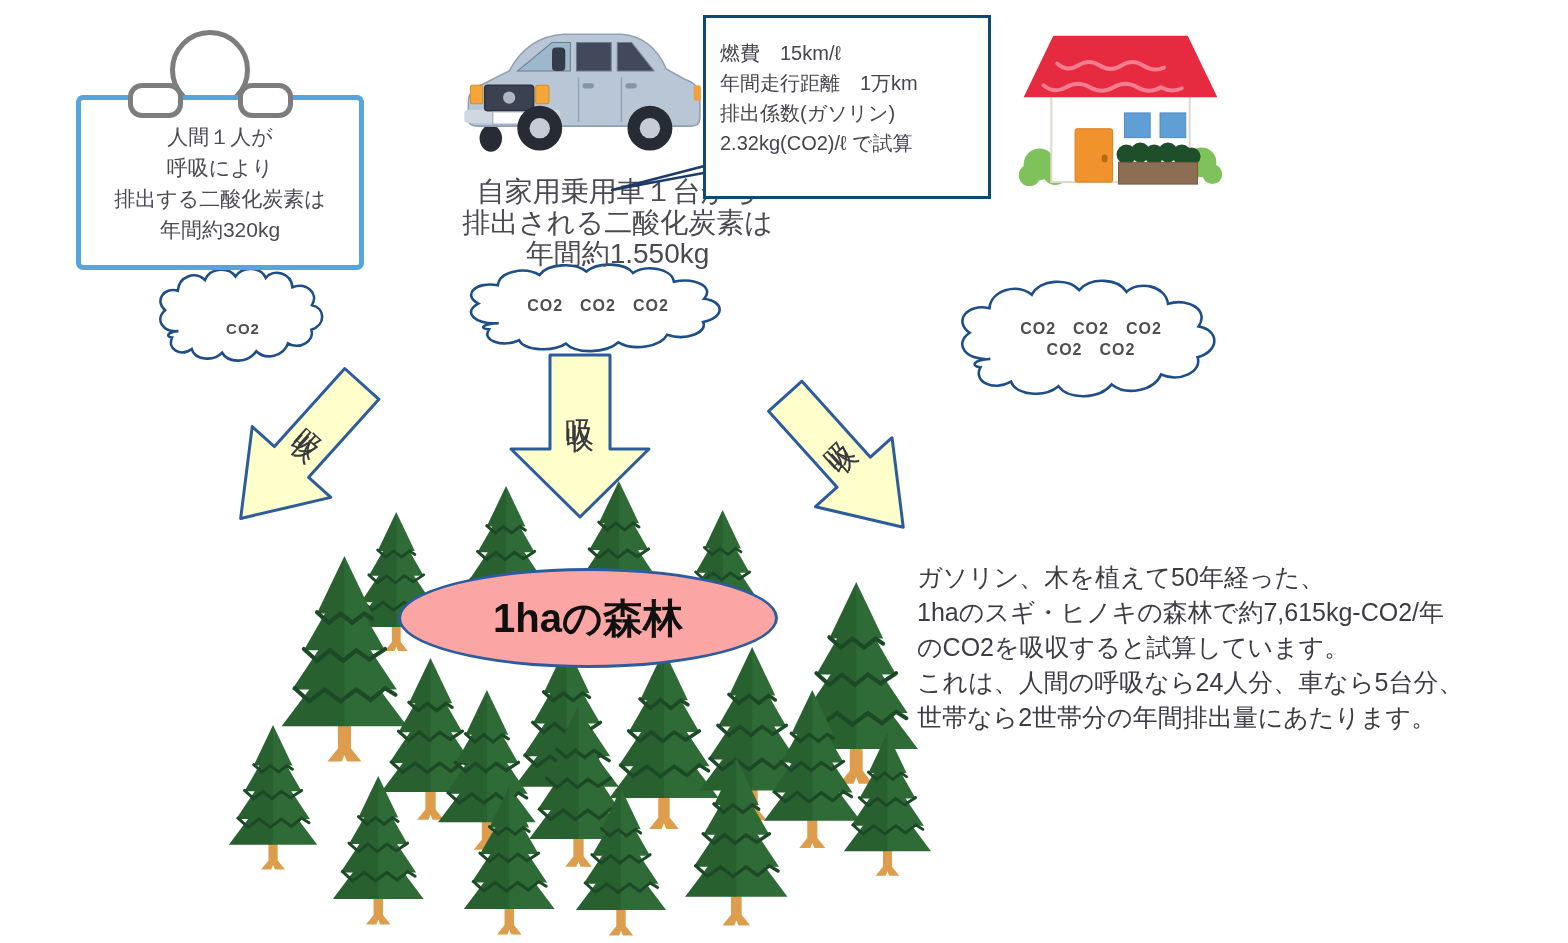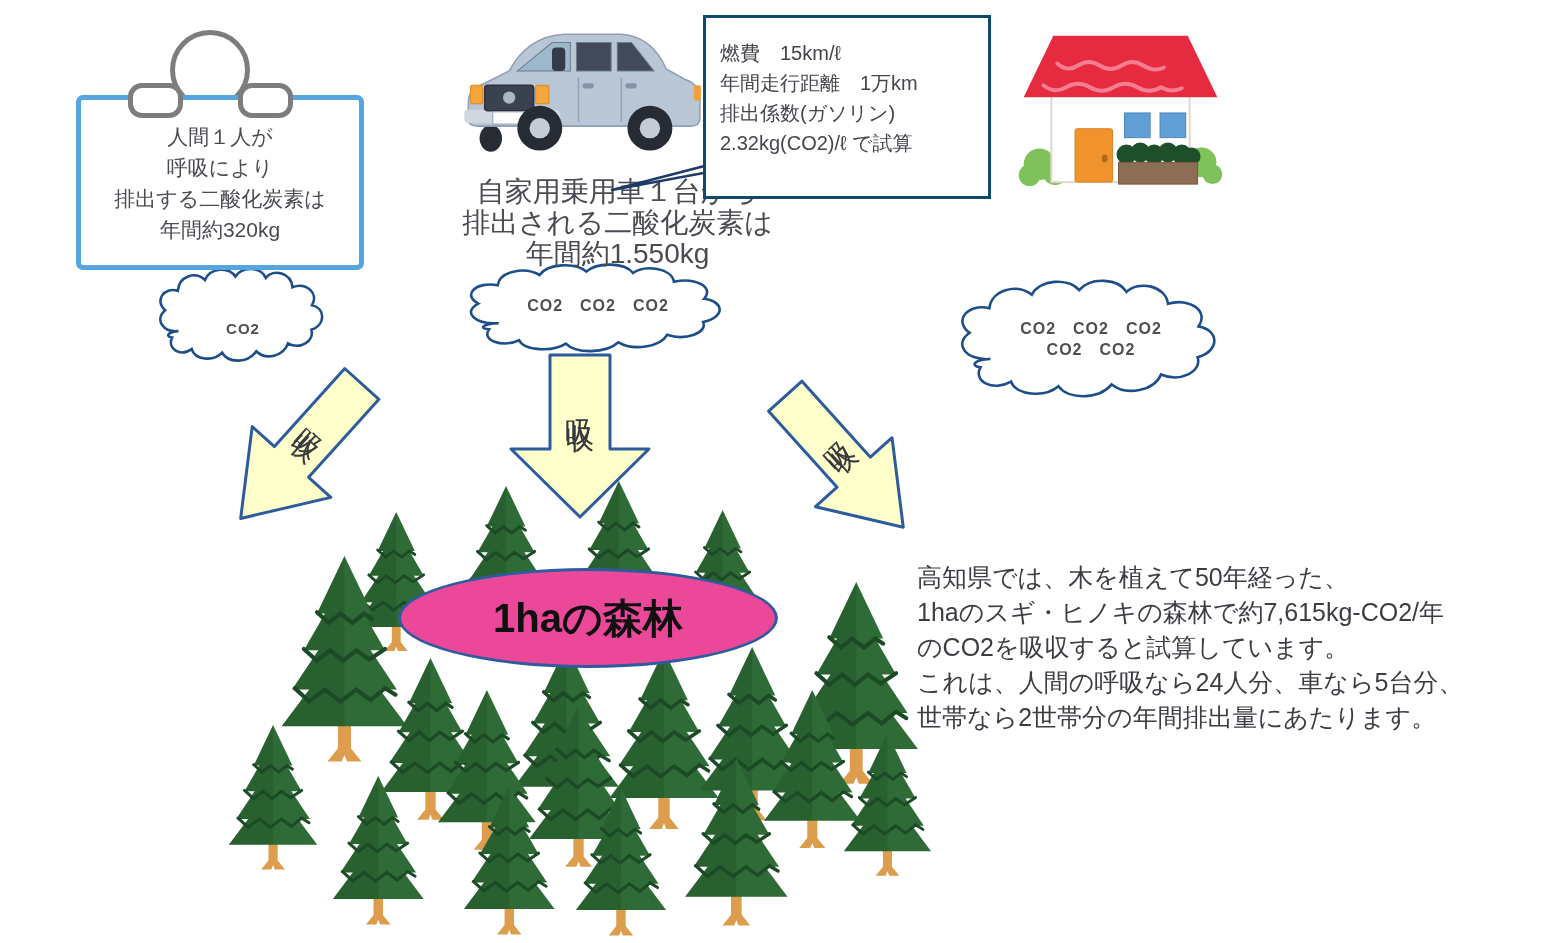--- a/index.html
+++ b/index.html
@@ -29,21 +29,21 @@
   .cloud{z-index:3;}
   .cloud-label{z-index:4;text-align:center;font-weight:700;color:#4f4f4f;letter-spacing:1px;}
 
   
   .arrow-wrap{z-index:5;}
   .arrow-label{position:absolute;left:0;top:0;width:100%;height:58%;display:flex;align-items:center;justify-content:center;
                writing-mode:vertical-rl;text-orientation:upright;letter-spacing:5px;
                font-size:27px;color:#38383f;}
 
   
-  .oval{left:398px;top:568px;width:374px;height:94px;background:#ec4899;border:3px solid #2d5c9e;border-radius:50%;z-index:6;
+  .oval{left:398px;top:568px;width:374px;height:94px;background:#fca5a5;border:3px solid #2d5c9e;border-radius:50%;z-index:6;
         display:flex;align-items:center;justify-content:center;font-size:40px;font-weight:700;color:#101010;}
 
   
   .note{left:917px;top:560px;width:650px;font-size:25px;line-height:35px;color:#3c3c44;z-index:4;}
 
   .icon-svg{display:block;}
   .tree{position:absolute;z-index:2;}
 </style>
 </head>
 <body>
@@ -247,19 +247,19 @@
       </svg>
       <svg viewBox="0 0 100 165" width="90.9090909090909" height="150" class="tree" style="left: 841.545px; top: 733px;">
         <use href="#tree-symbol"></use>
       </svg>
     </div>
 
   <div class="abs oval">
     <span>1haの森林</span>
   </div>
 
-  <div class="abs note preline">高知県では、木を植えて50年経った、
+  <div class="abs note preline">ガソリン、木を植えて50年経った、
 1haのスギ・ヒノキの森林で約7,615kg-CO2/年
 のCO2を吸収すると試算しています。
 これは、人間の呼吸なら24人分、車なら5台分、
 世帯なら2世帯分の年間排出量にあたります。</div>
 
 </div>
 
 </body></html>

